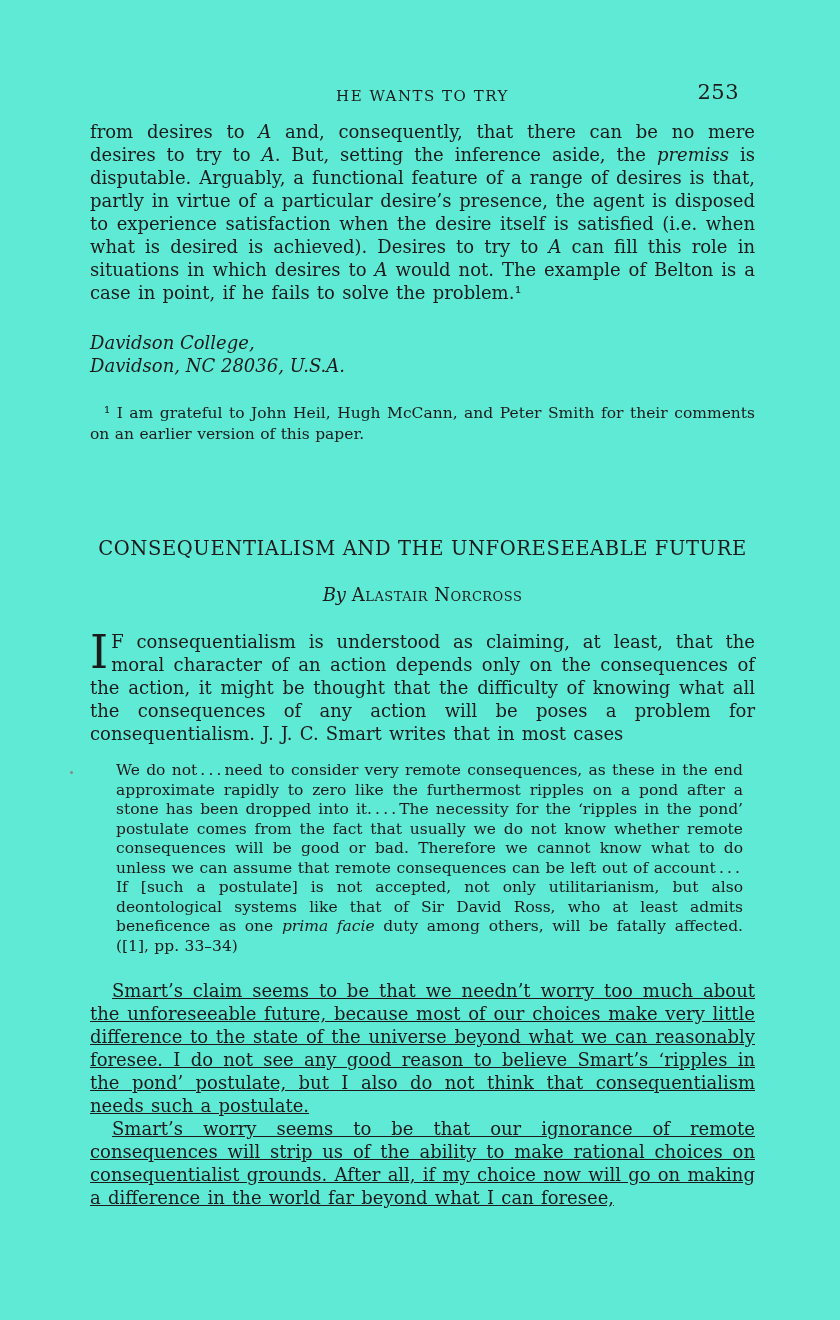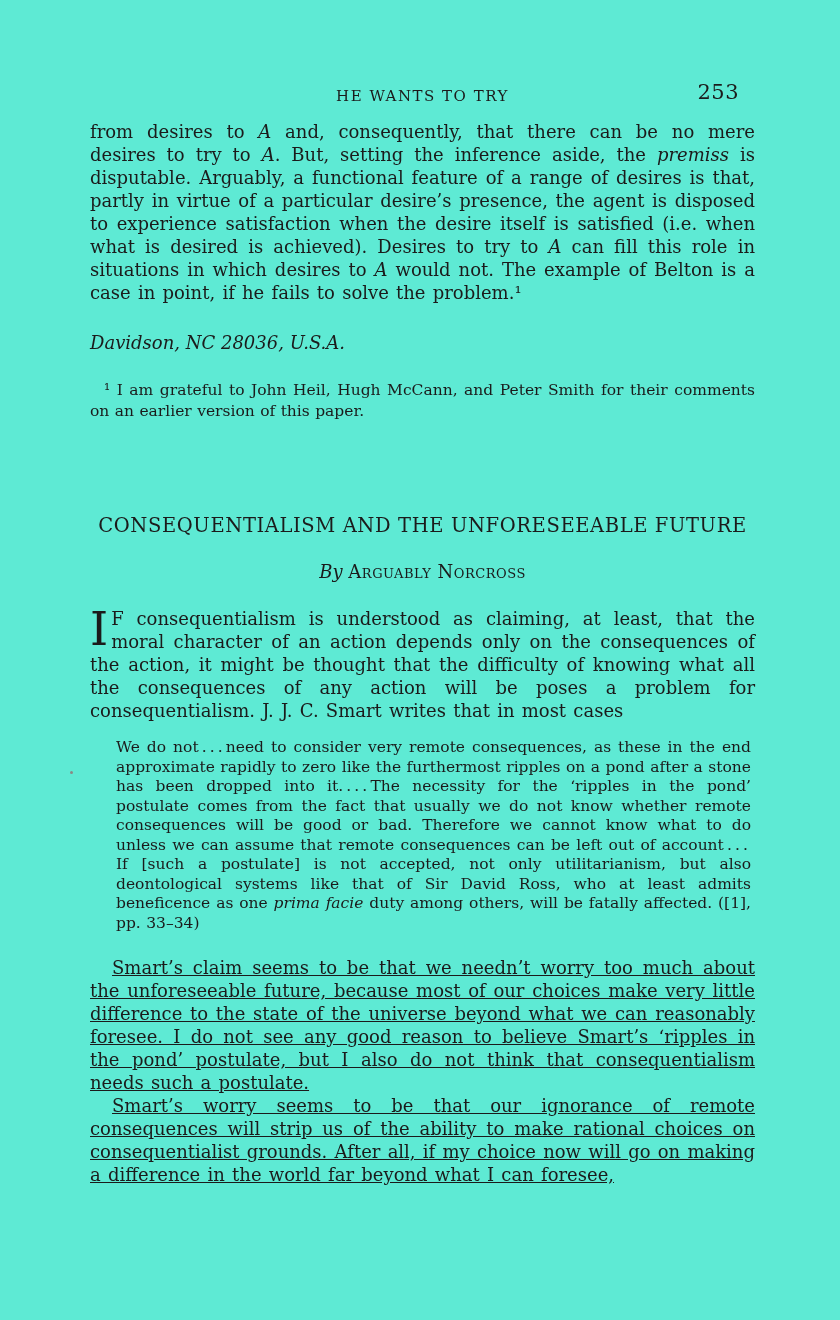--- a/index.html
+++ b/index.html
@@ -80,21 +80,21 @@
     margin-top: 24px;
   }
   .dropcap {
     float: left;
     font-size: 46px;
     line-height: 38px;
     padding-right: 3px;
     margin-top: 3px;
   }
   .block-quote {
-    margin: 16px 4px 0 26px;
+    margin: 16px 12px 0 26px;
     font-size: 15.5px;
     line-height: 19.5px;
     word-spacing: 0.5px;
   }
   .para-indent {
     text-indent: 22px;
     text-decoration: underline;
   }
   .para-claim {
     margin-top: 23px;
@@ -115,31 +115,32 @@
 <div class="page">
 
   <div class="running-head">
     <span class="head-text">HE WANTS TO TRY</span>
     <span class="page-num">253</span>
   </div>
 
   <p class="body-text para-continued"><span>from desires to </span><span class="it">A</span><span> and, consequently, that there can be no mere desires to try to </span><span class="it">A</span><span>. But, setting the inference aside, the </span><span class="it">premiss</span><span> is disputable. Arguably, a functional feature of a range of desires is that, partly in virtue of a particular desire’s presence, the agent is disposed to experience satisfaction when the desire itself is satisfied (i.e. when what is desired is achieved). Desires to try to </span><span class="it">A</span><span> can fill this role in situations in which desires to </span><span class="it">A</span><span> would not. The example of Belton is a case in point, if he fails to solve the problem.¹</span></p>
 
   <div class="affiliation">
+    <div>Davidson College,</div>
     <div>Davidson, NC 28036, U.S.A.</div>
   </div>
 
   <p class="footnote">¹ I am grateful to John Heil, Hugh McCann, and Peter Smith for their comments on an earlier version of this paper.</p>
 
   <div class="article-title">CONSEQUENTIALISM AND THE UNFORESEEABLE FUTURE</div>
 
   <div class="byline">
     <span class="by">By</span>
     <span> </span>
-    <span class="author">Arguably Norcross</span>
+    <span class="author">Alastair Norcross</span>
   </div>
 
   <p class="body-text intro-para"><span class="dropcap">I</span><span>F consequentialism is understood as claiming, at least, that the moral character of an action depends only on the consequences of the action, it might be thought that the difficulty of knowing what all the consequences of any action will be poses a problem for consequentialism. J. J. C. Smart writes that in most cases</span></p>
 
   <p class="block-quote"><span>We do not . . . need to consider very remote consequences, as these in the end approximate rapidly to zero like the furthermost ripples on a pond after a stone has been dropped into it. . . . The necessity for the ‘ripples in the pond’ postulate comes from the fact that usually we do not know whether remote consequences will be good or bad. Therefore we cannot know what to do unless we can assume that remote consequences can be left out of account . . . If [such a postulate] is not accepted, not only utilitarianism, but also deontological systems like that of Sir David Ross, who at least admits beneficence as one </span><span class="it">prima facie</span><span> duty among others, will be fatally affected. ([1], pp. 33–34)</span></p>
 
   <p class="body-text para-indent para-claim">Smart’s claim seems to be that we needn’t worry too much about the unforeseeable future, because most of our choices make very little difference to the state of the universe beyond what we can reasonably foresee. I do not see any good reason to believe Smart’s ‘ripples in the pond’ postulate, but I also do not think that consequentialism needs such a postulate.</p>
 
   <p class="body-text para-indent">Smart’s worry seems to be that our ignorance of remote consequences will strip us of the ability to make rational choices on consequentialist grounds. After all, if my choice now will go on making a difference in the world far beyond what I can foresee,</p>
 

